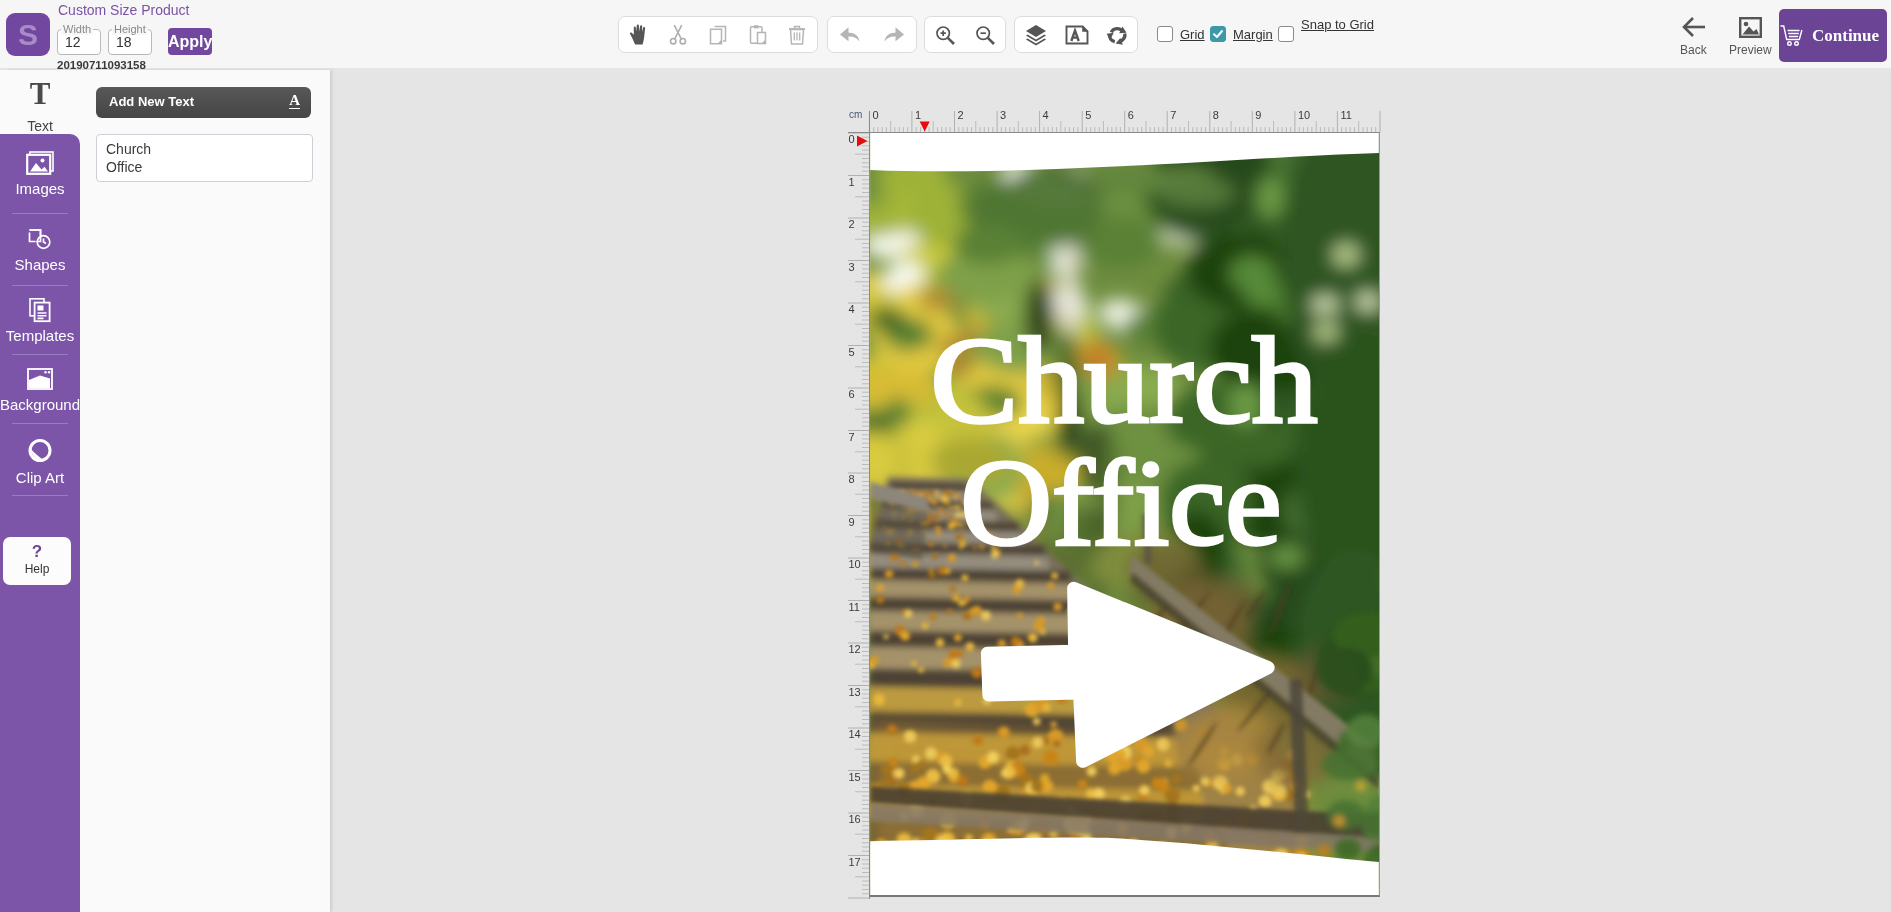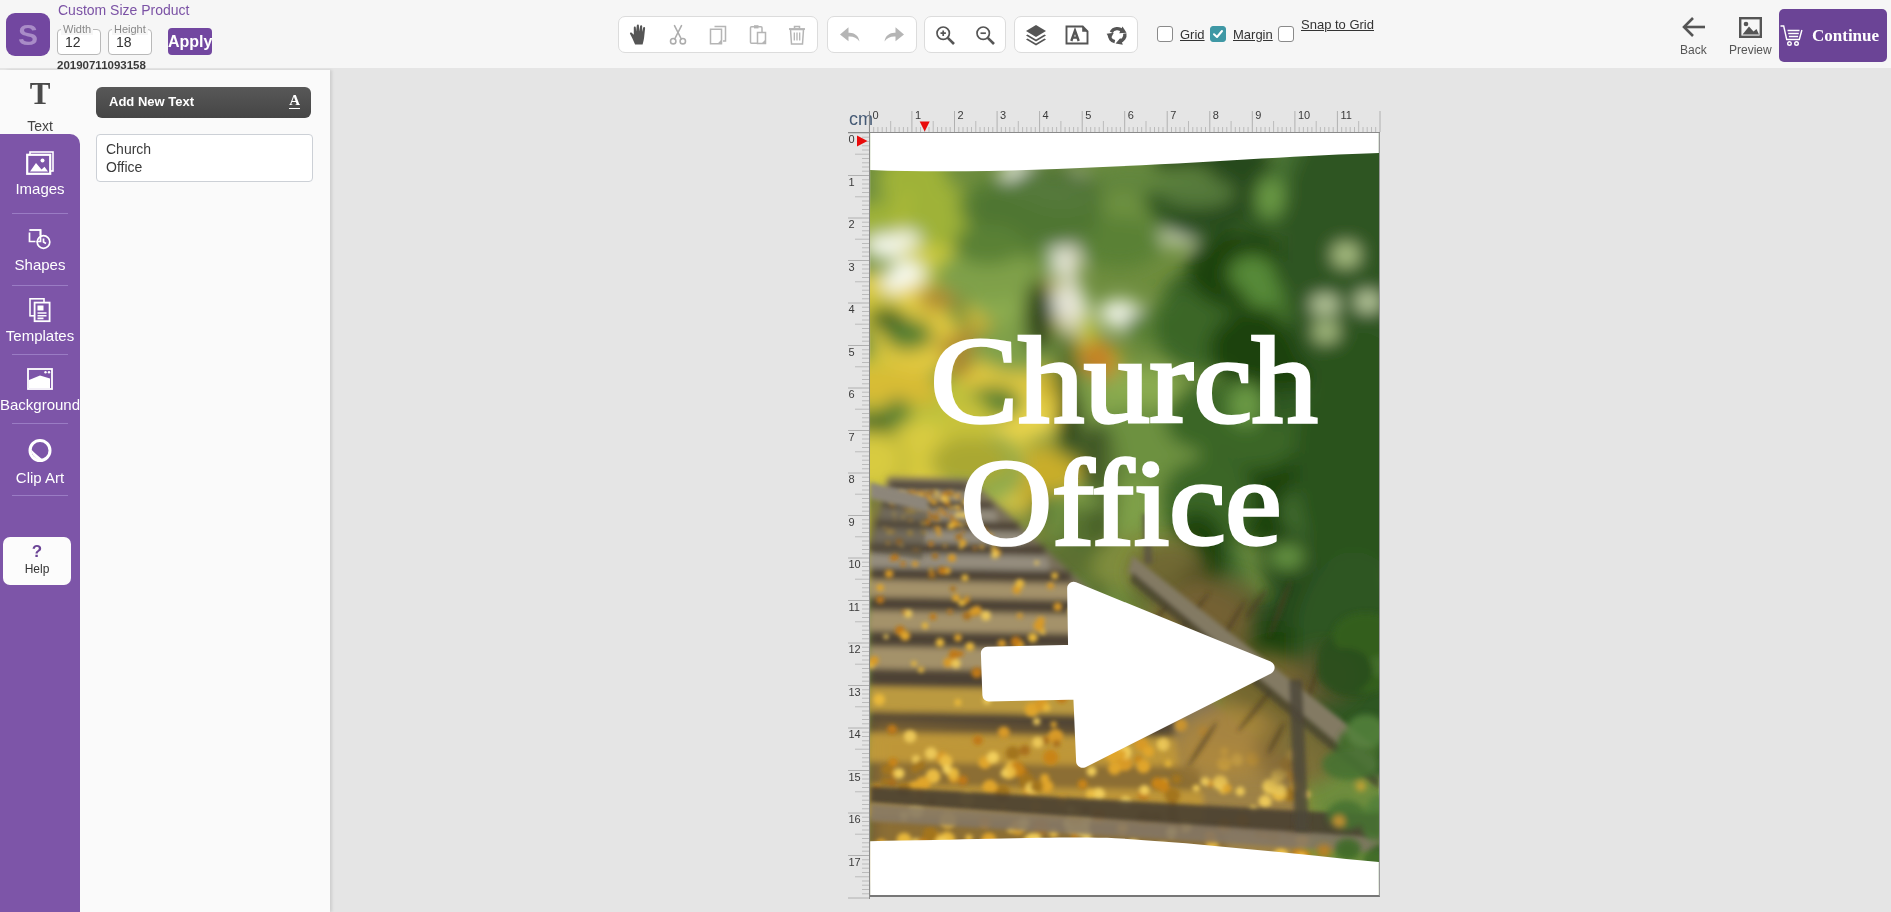--- a/index.html
+++ b/index.html
@@ -36,21 +36,21 @@
 #helpbox{left:3px;top:403px;width:68px;height:48px;background:#fcfcfc;border-radius:7px;text-align:center;}
 #helpbox .q{color:#6b4496;font-weight:bold;font-size:17px;margin-top:5px;}
 #helpbox .hl{font-size:12px;color:#333;margin-top:0px;}
 #addnewtext{left:96px;top:87px;width:215px;height:31px;background:linear-gradient(#585858,#454545);
  border-radius:6px;color:#fff;}
 #addnewtext .t{position:absolute;left:13px;top:7px;font-size:13px;font-weight:bold;}
 #addnewtext .a{position:absolute;right:11px;top:5px;font-family:"Liberation Serif",serif;
  font-size:15px;font-weight:bold;border-bottom:1.5px solid #fff;padding-bottom:0px;line-height:16px;}
 #textlist{left:96px;top:134px;width:217px;height:48px;background:#fff;border:1px solid #ccd0d6;border-radius:4px;}
 #textlist .txt{position:absolute;left:9px;top:5px;font-size:14px;color:#3a3a3a;line-height:18px;}
-#cmlab{left:849px;top:109px;font-size:18px;color:#455a75;}
+#cmlab{left:849px;top:109px;font-size:10px;color:#455a75;}
 </style></head>
 <body>
 <div class="abs" id="topbar">
   <div class="abs" id="title">Custom Size Product</div>
   <div class="abs" id="slogo">S</div>
   <div class="abs field" style="left:57px;padding-left:27px;">
       <span class="lab">Width</span>
       <span class="val">12</span>
     </div>
   <div class="abs field" style="left:108px;">

